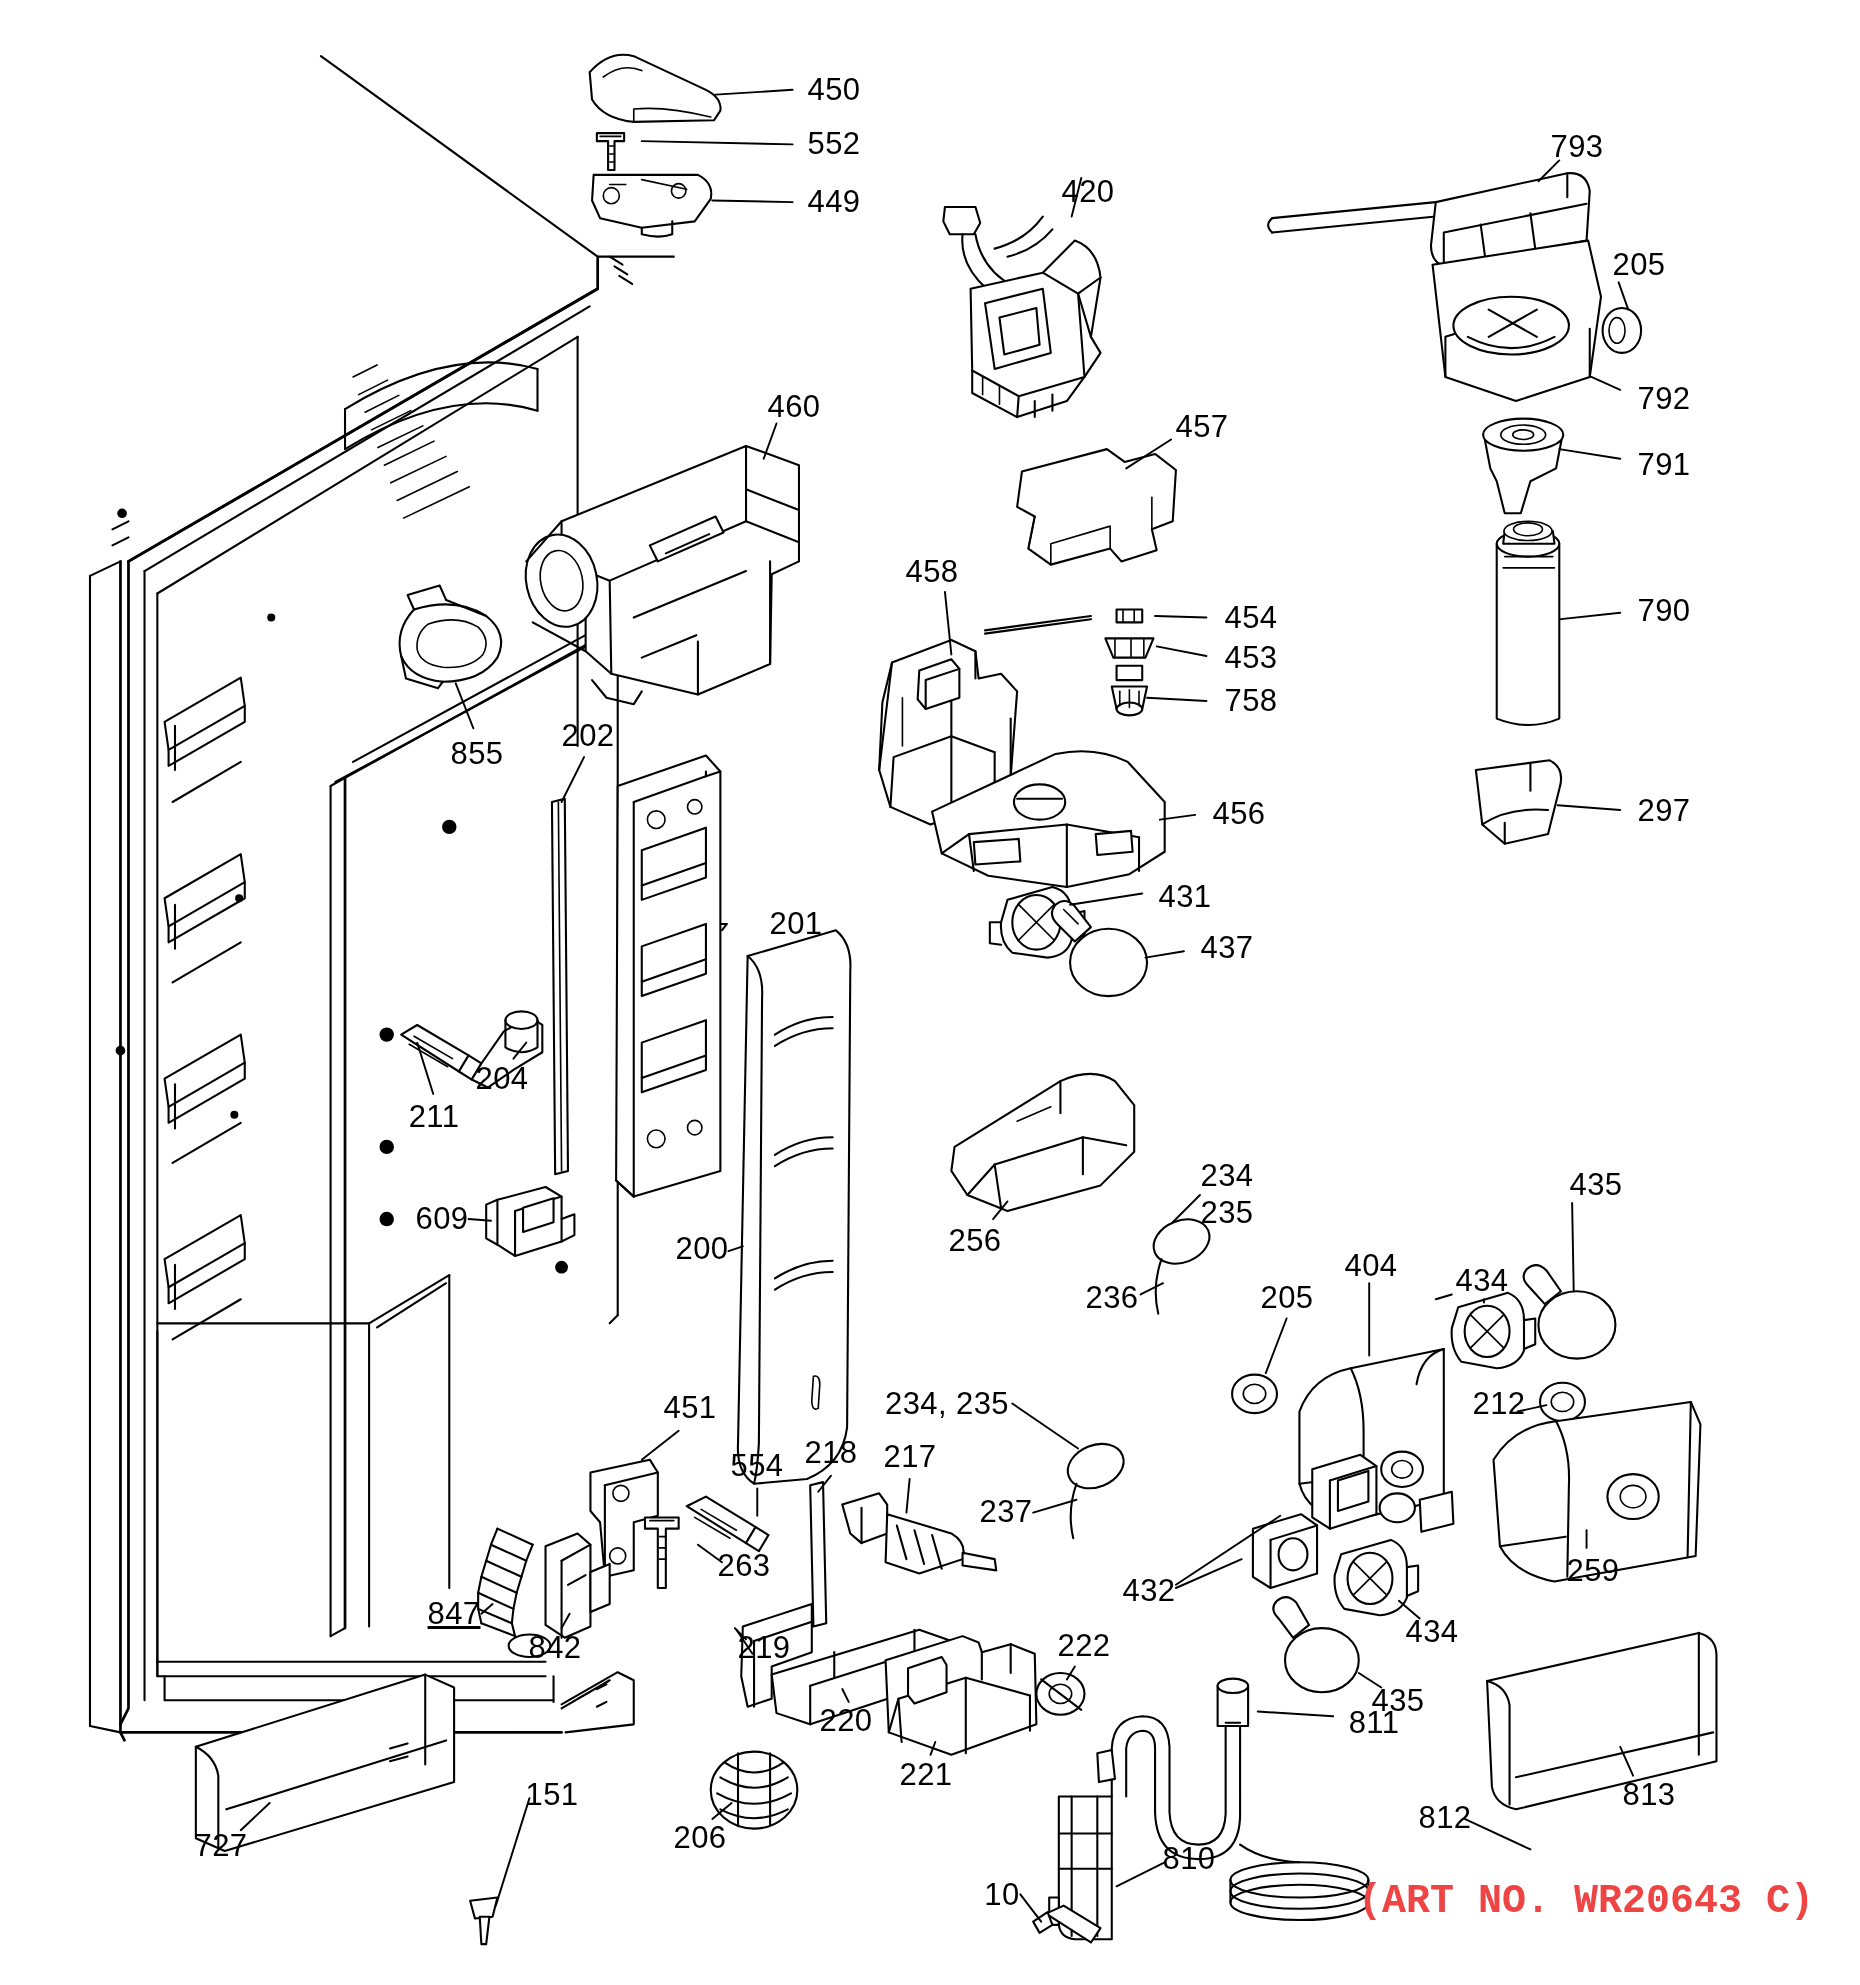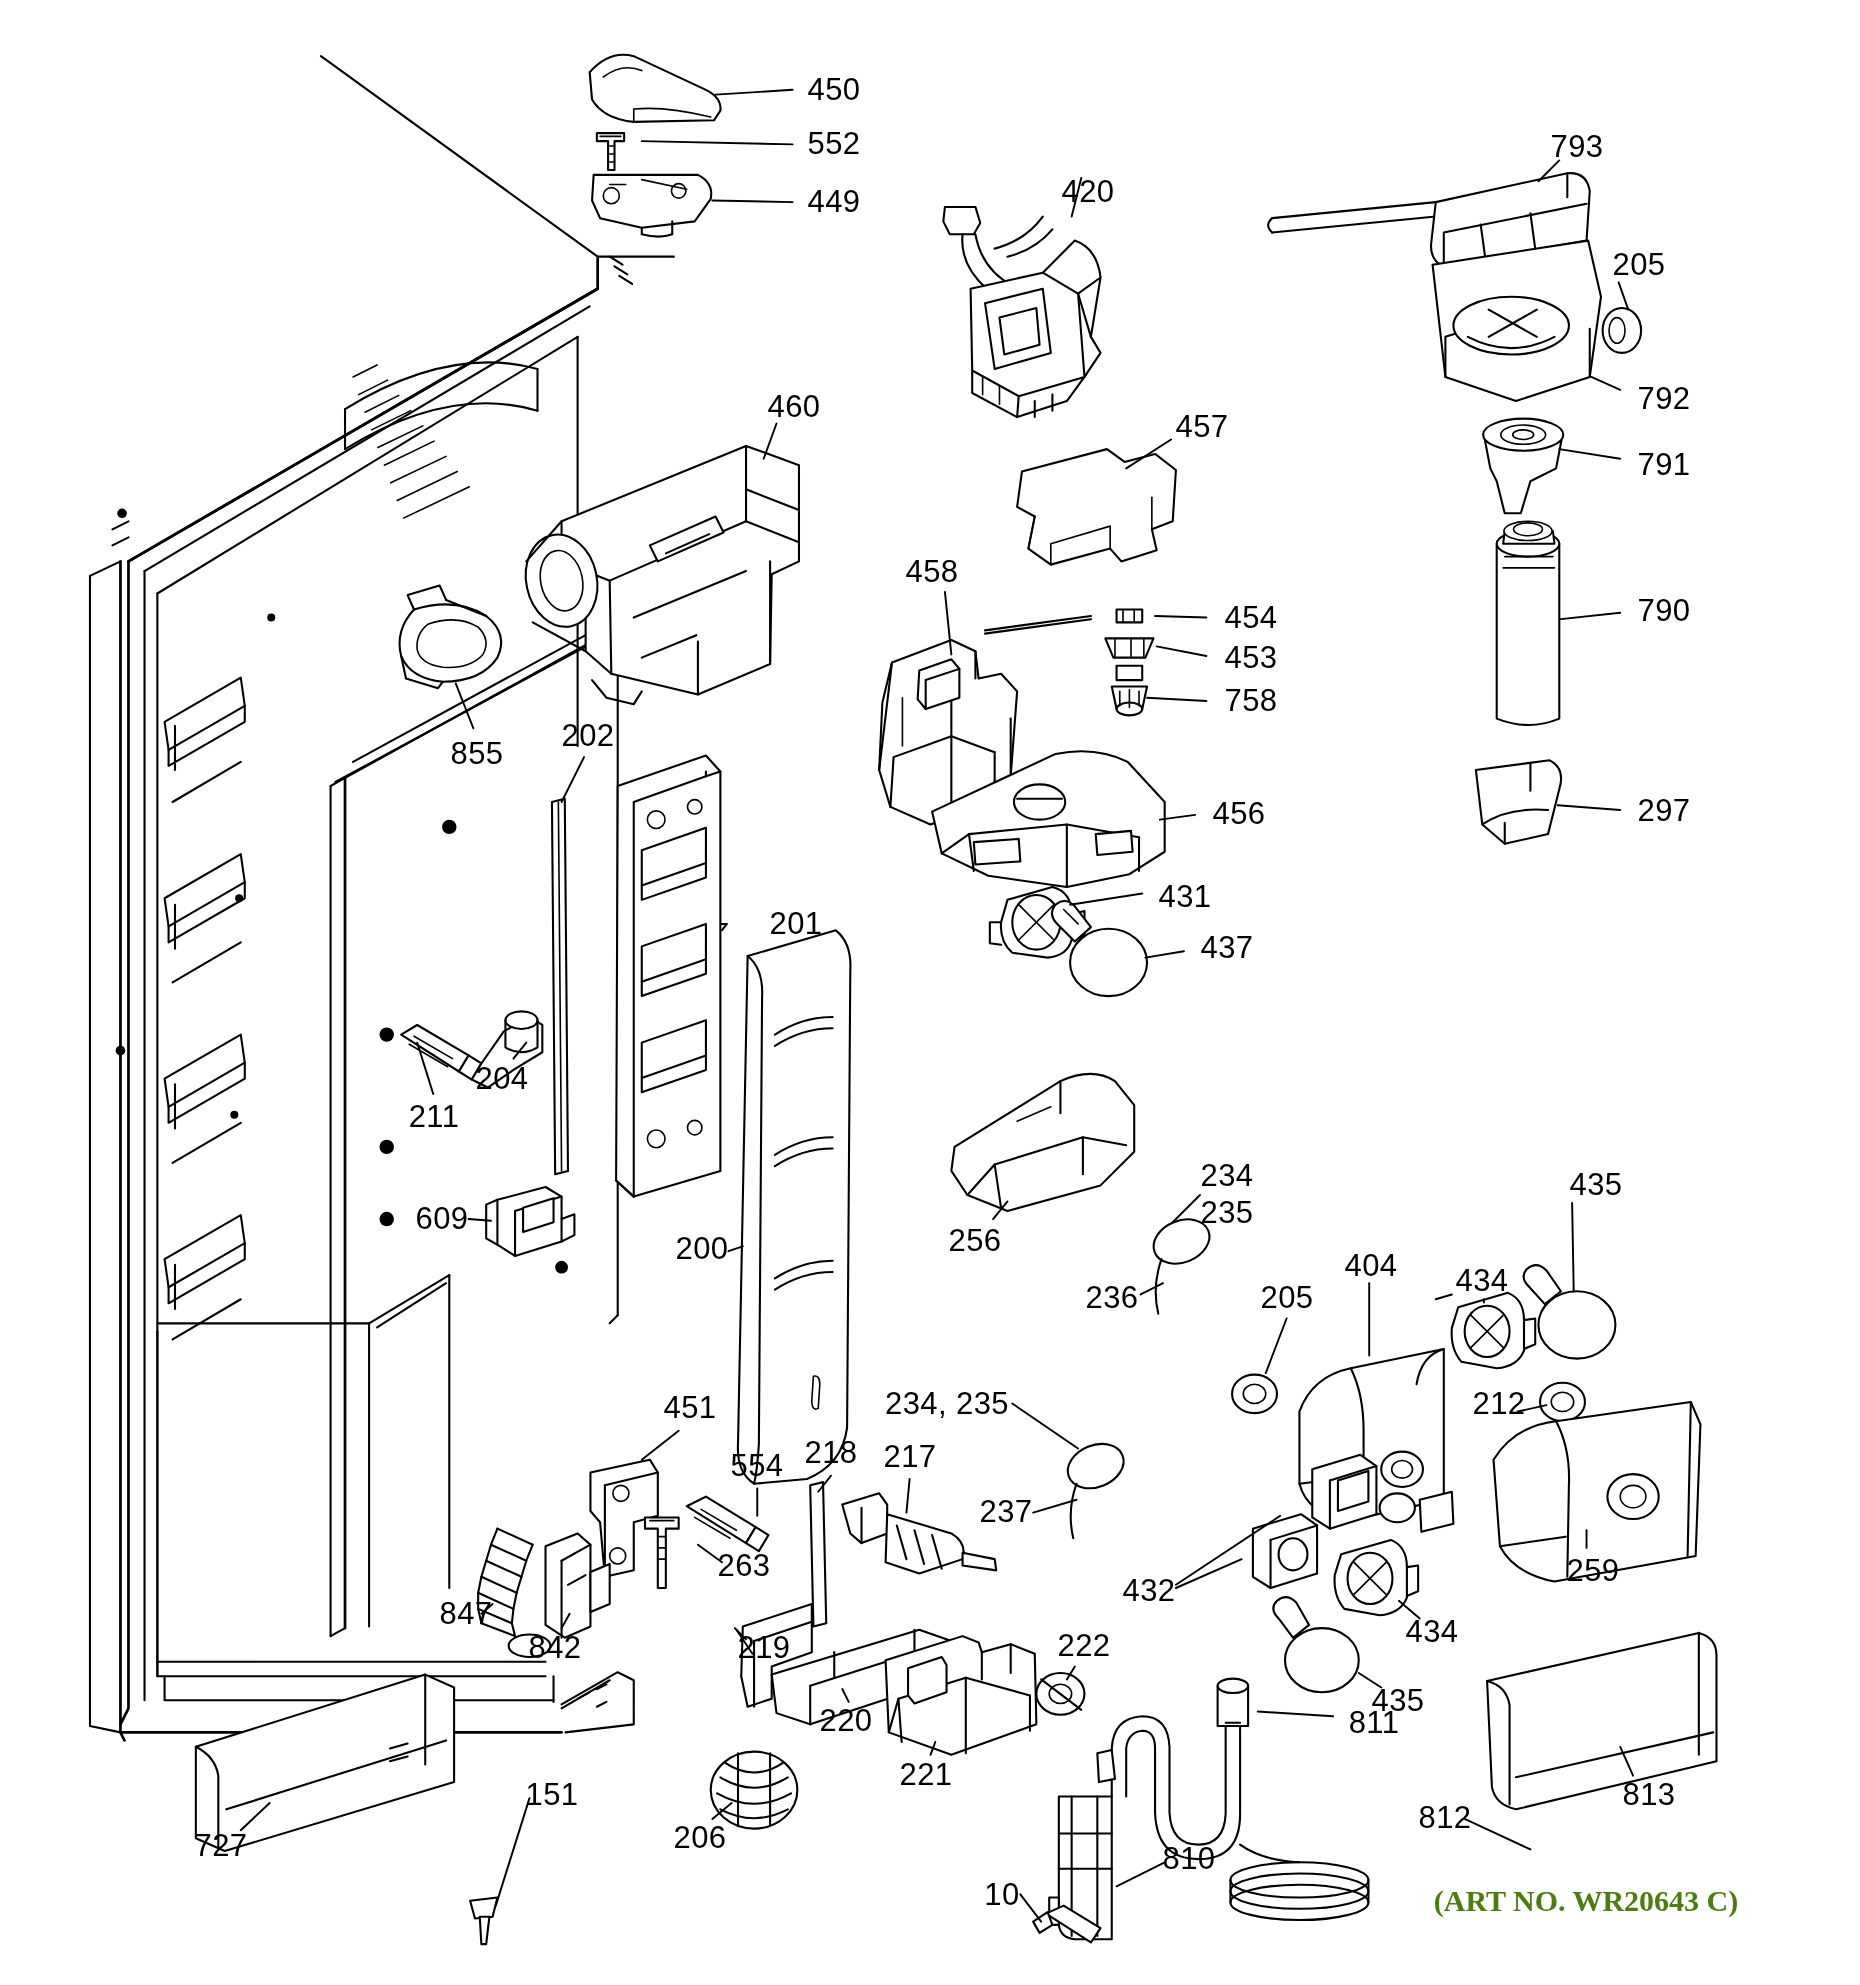--- a/index.html
+++ b/index.html
@@ -28,24 +28,24 @@
     position: absolute;
     font-family: "Liberation Sans", sans-serif;
     font-size: 31px;
     color: #000000;
     white-space: nowrap;
     letter-spacing: 0.4px;
     transform: translate(-50%, -50%);
   }
   .artno {
     position: absolute;
-    font-family: Liberation Serif, serif;
-    font-size: 30px;
+    font-family: Liberation Mono, monospace;
+    font-size: 40px;
     font-weight: bold;
-    color: #4d7c0f;
+    color: #ef4444;
     white-space: nowrap;
     transform: translate(-50%, -50%);
   }
   svg .ln {
     fill: none;
     stroke: #000000;
     stroke-width: 2.6;
     stroke-linecap: round;
     stroke-linejoin: round;
   }
@@ -744,21 +744,21 @@
   <div class="callout" style="left:947px; top:1404px;">234, 235</div>
   <div class="callout" style="left:1006px; top:1512px;">237</div>
   <div class="callout" style="left:1593px; top:1571px;">259</div>
   <div class="callout" style="left:690px; top:1408px;">451</div>
   <div class="callout" style="left:757px; top:1466px;">554</div>
   <div class="callout" style="left:831px; top:1453px;">218</div>
   <div class="callout" style="left:910px; top:1457px;">217</div>
   <div class="callout" style="left:744px; top:1566px;">263</div>
   <div class="callout" style="left:1149px; top:1591px;">432</div>
   <div class="callout" style="left:1432px; top:1632px;">434</div>
-  <div class="callout" style="left:466px; top:1614px;">847</div>
+  <div class="callout" style="left:454px; top:1614px;text-decoration:underline;">847</div>
   <div class="callout" style="left:555px; top:1648px;">842</div>
   <div class="callout" style="left:728px; top:1648px;margin-left:36px;">219</div>
   <div class="callout" style="left:1084px; top:1646px;">222</div>
   <div class="callout" style="left:1398px; top:1701px;">435</div>
   <div class="callout" style="left:846px; top:1721px;">220</div>
   <div class="callout" style="left:926px; top:1775px;">221</div>
   <div class="callout" style="left:1354px; top:1723px;margin-left:20px;">811</div>
   <div class="callout" style="left:1649px; top:1795px;">813</div>
   <div class="callout" style="left:1445px; top:1818px;">812</div>
   <div class="callout" style="left:700px; top:1838px;">206</div>

